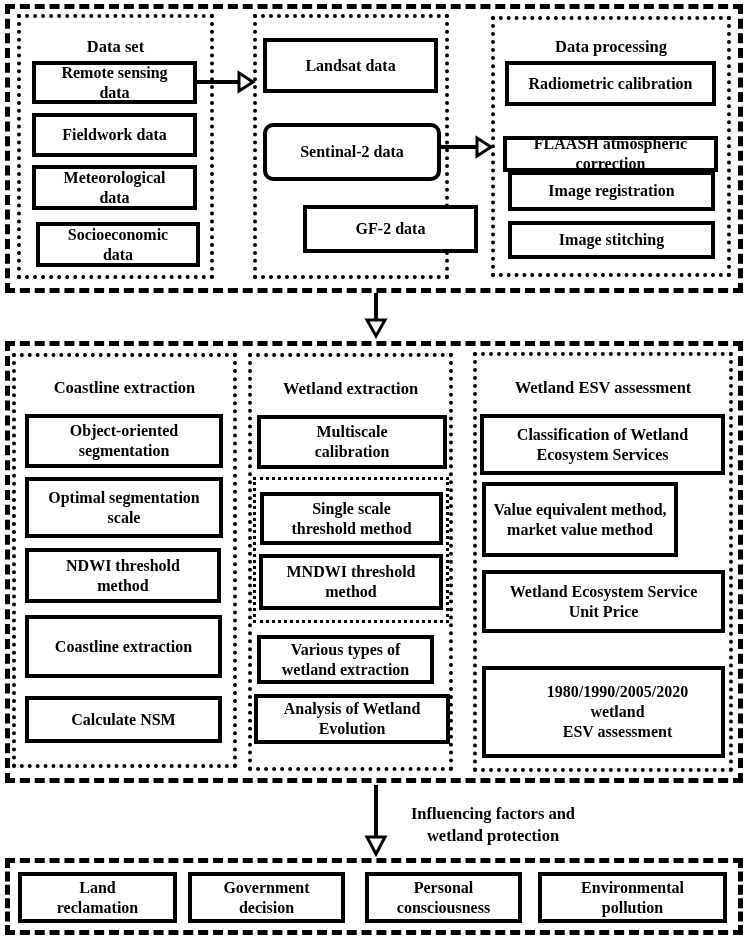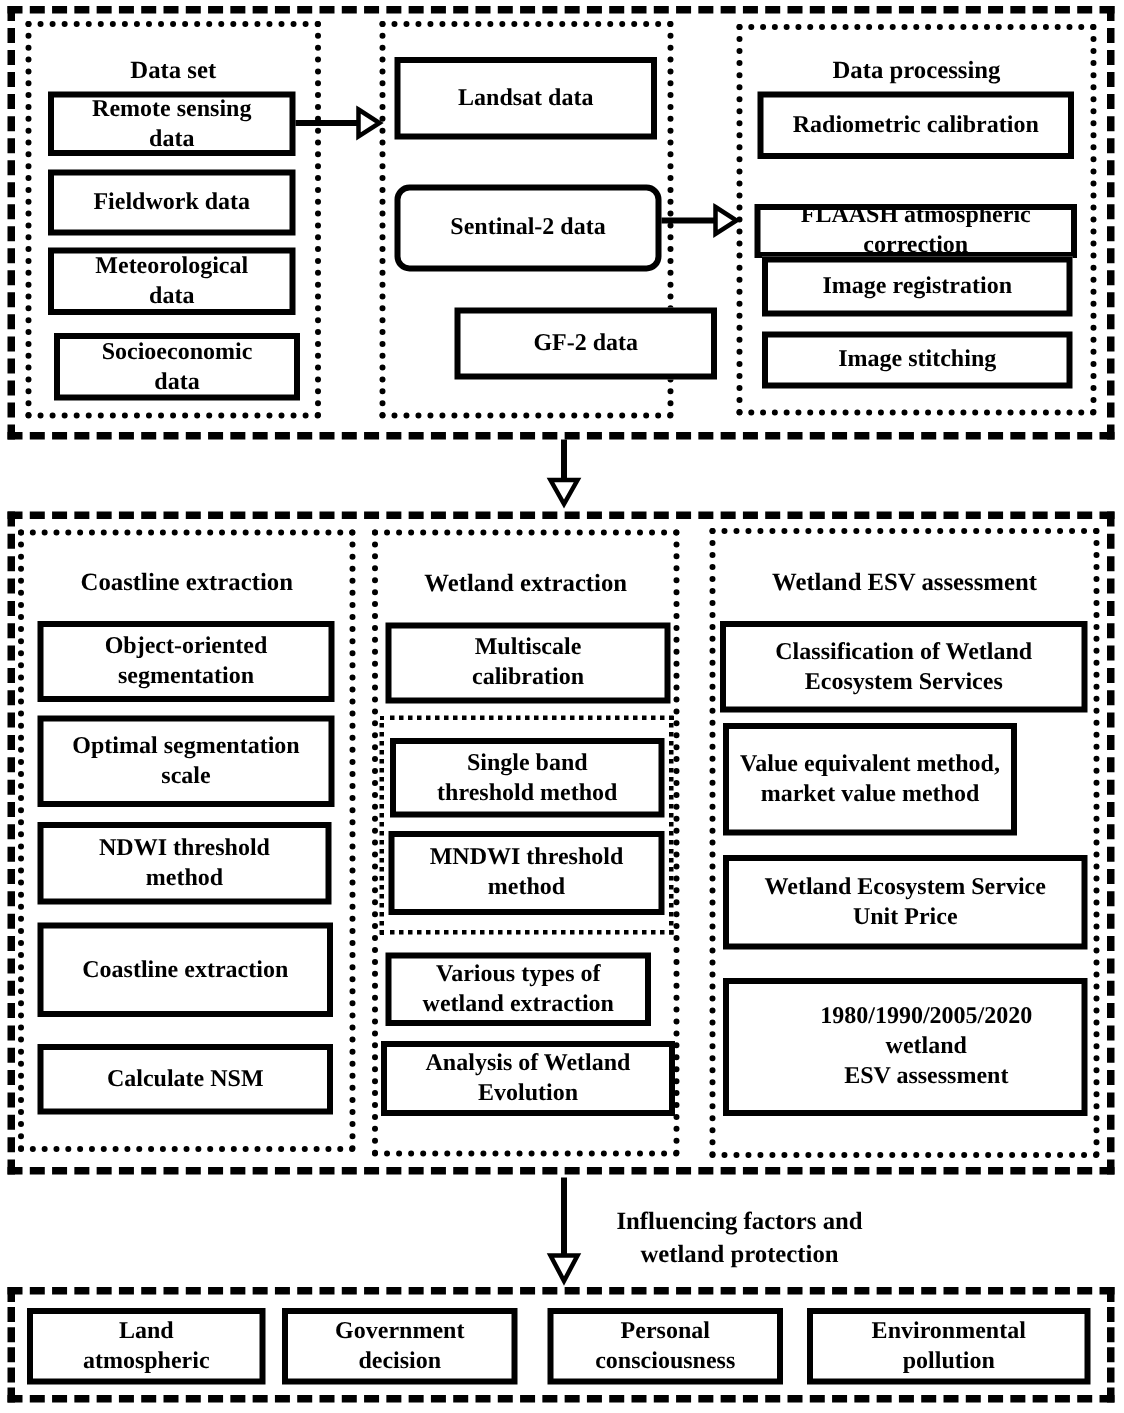--- a/index.html
+++ b/index.html
@@ -98,50 +98,50 @@
   <div class="abs node" style="left:25px; top:548px; width:196px; height:55px;">NDWI threshold
 method</div>
   <div class="abs node" style="left:25px; top:615px; width:197px; height:63px;">Coastline extraction</div>
   <div class="abs node" style="left:25px; top:696px; width:197px; height:47px;">Calculate NSM</div>
 
   <div class="abs dotted-frame" style="left:248px; top:353px; width:205px; height:418px;"></div>
   <div class="abs group-title" style="left:248px; top:379px; width:205px;">Wetland extraction</div>
   <div class="abs node" style="left:257px; top:415px; width:190px; height:54px;">Multiscale
 calibration</div>
   <div class="abs dotted-frame-inner" style="left:253px; top:477px; width:196px; height:146px;"></div>
-  <div class="abs node" style="left:260px; top:492px; width:183px; height:53px;">Single band
+  <div class="abs node" style="left:260px; top:492px; width:183px; height:53px;">Single scale
 threshold method</div>
   <div class="abs node" style="left:259px; top:554px; width:184px; height:56px;">MNDWI threshold
 method</div>
   <div class="abs node" style="left:257px; top:635px; width:177px; height:49px;">Various types of
 wetland extraction</div>
   <div class="abs node" style="left:254px; top:694px; width:196px; height:50px;">Analysis of Wetland
 Evolution</div>
 
   <div class="abs dotted-frame" style="left:473px; top:352px; width:260px; height:420px;"></div>
   <div class="abs group-title" style="left:473px; top:378px; width:260px;">Wetland ESV assessment</div>
   <div class="abs node" style="left:480px; top:414px; width:245px; height:61px;">Classification of Wetland
 Ecosystem Services</div>
   <div class="abs node" style="left:482px; top:482px; width:196px; height:75px;">Value equivalent method,
 market value method</div>
   <div class="abs node" style="left:482px; top:570px; width:243px; height:63px;">Wetland Ecosystem Service
 Unit Price</div>
-  <div class="abs node" style="left:482px; top:652px; width:243px; height:92px;padding-left:32px;">1980/1990/2005/2020 wetland
+  <div class="abs node" style="left:482px; top:666px; width:243px; height:92px;padding-left:32px;">1980/1990/2005/2020 wetland
 ESV assessment</div>
 
   <svg class="arrow" style="left:363px; top:785px;" width="26" height="73">
     <line x1="13" y1="0" x2="13" y2="54" stroke="#000" stroke-width="4"></line>
     <polygon points="4,52 22,52 13,69" fill="#fff" stroke="#000" stroke-width="3"></polygon>
   </svg>
   <div class="abs arrow-label" style="left:388px; top:803px; width:210px;">Influencing factors and
 wetland protection</div>
 
   <div class="abs dashed-frame" style="left:5px; top:858px; width:738px; height:77px;"></div>
   <div class="abs node" style="left:18px; top:872px; width:159px; height:51px;">Land
-atmospheric</div>
+reclamation</div>
   <div class="abs node" style="left:188px; top:872px; width:157px; height:51px;">Government
 decision</div>
   <div class="abs node" style="left:365px; top:872px; width:157px; height:51px;">Personal
 consciousness</div>
   <div class="abs node" style="left:538px; top:872px; width:189px; height:51px;">Environmental
 pollution</div>
 
 </div>
 
 </body></html>

